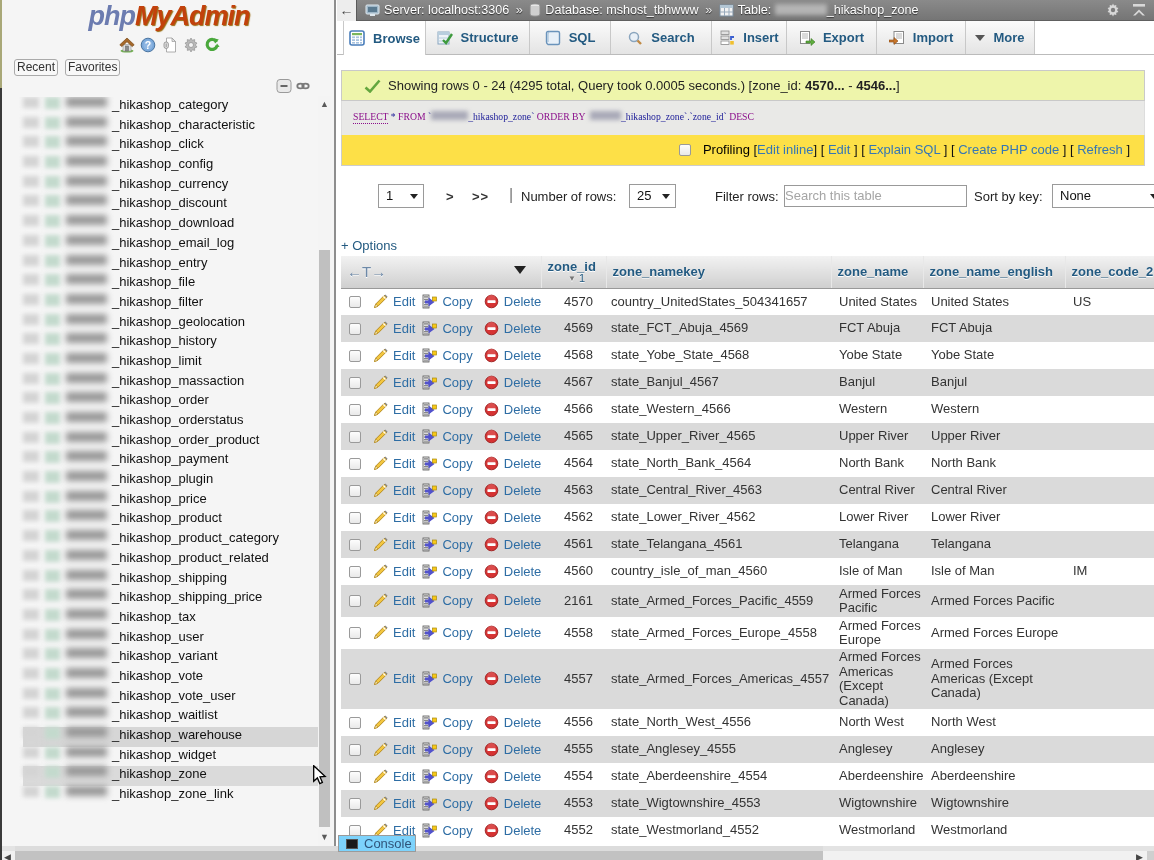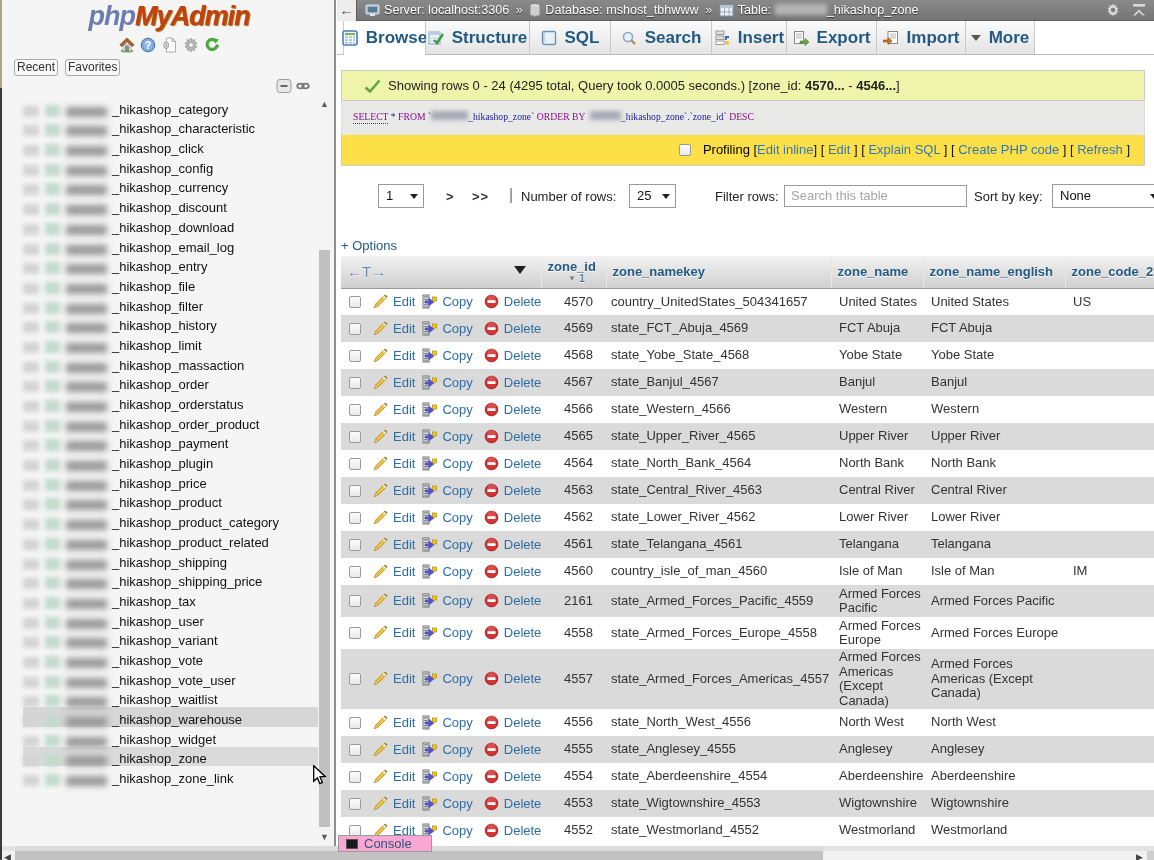--- a/index.html
+++ b/index.html
@@ -9,21 +9,21 @@
 #side{position:absolute;left:0;top:0;width:336px;height:853px;background:#f5f5f5;border-right:2px solid #8e8e8e}
 #logo{position:absolute;top:1px;left:0;width:338px;text-align:center;font-style:italic;font-weight:bold;font-size:27px;letter-spacing:-1px}
 #logo .p1{color:#6c7cb0}
 #logo .p2{color:#c2410c;text-shadow:1px 1px 1px #9a6a10}
 #navicons{position:absolute;top:37px;left:0;width:338px;text-align:center}
 #navicons span{display:inline-block;width:15px;height:15px;margin:0 1px;vertical-align:top}
 #quicktabs{position:absolute;top:57px;left:14px}
 #quicktabs span{display:inline-block;border:1px solid #aaa;border-radius:3px;background:#f8f8f8;color:#333;font-size:12px;padding:0 2px 1px;margin-right:7px}
 #collapseicons{position:absolute;top:79px;left:276px}
 #treewrap{position:absolute;top:97px;left:0;width:318px;height:749px;overflow:hidden}
-.nrow{height:19.7px;display:flex;align-items:flex-end;margin-left:23px;padding-right:2px}
+.nrow{height:19.7px;display:flex;align-items:flex-start;margin-left:23px;padding-right:2px}
 .nrow.hov{background:#d6d6d6}
 .nrow.sel{background:#dadada}
 .b1{width:16px;height:11px;background:#d4d4d4;filter:blur(2px);flex:none}
 .b2{width:15px;height:12px;background:#c3dacd;filter:blur(2px);flex:none;margin-left:6px}
 .b3{width:41px;height:10px;background:#979797;filter:blur(3px);flex:none;margin-left:6px;margin-right:5px}
 .nm{font-size:13px;color:#111;white-space:nowrap}
 
 #vsb{position:absolute;left:318px;top:96px;width:13px;height:750px;background:#f4f4f4}
 #vsb .up,#vsb .dn{position:absolute;left:0;width:13px;height:13px;color:#5a5a5a;font-size:9px;line-height:13px;text-align:center}
 #vsb .up{top:2px}
@@ -34,21 +34,21 @@
 
 #crumb{position:absolute;left:0;top:0;width:817px;height:21px;border-bottom:1px solid #606060;background:linear-gradient(#8a8a8a,#757575);color:#fff;font-size:12.6px;line-height:21px;white-space:nowrap}
 #backbtn{position:absolute;left:0;top:0;width:20px;height:21px;background:#ededed;border-right:1px solid #5a5a5a;color:#444;text-align:center;line-height:20px;font-size:14px}
 #crumb .txt{position:absolute;left:28px;top:0;text-shadow:0 1px 1px rgba(0,0,0,0.65)}
 #crumb .sep{color:#e8e8e8;padding:0 3px}
 #crumb .ic{display:inline-block;vertical-align:-3px;margin-right:4px}
 #crumb .blur{display:inline-block;width:52px;height:11px;background:#b4b4b4;filter:blur(2px);vertical-align:-1px}
 #crumbicons{position:absolute;right:9px;top:2px}
 
 #tabs{position:absolute;left:0;top:21px;width:817px;height:34px;border-bottom:1px solid #bbb;background:#fff}
-.tab{float:left;height:33px;display:flex;align-items:center;justify-content:center;border-right:1px solid #c8c8c8;background:linear-gradient(#fbfbfb,#e4e4e4);color:#235a81;font-size:17px;font-weight:bold;white-space:nowrap}
+.tab{float:left;height:33px;display:flex;align-items:center;justify-content:center;border-right:1px solid #c8c8c8;background:linear-gradient(#fbfbfb,#e4e4e4);color:#235a81;font-size:13px;font-weight:bold;white-space:nowrap}
 .tab .tic{display:inline-block;width:16px;height:16px;margin-right:8px;flex:none}
 .tab.active{background:#fff;height:34px;border-right:1px solid #c8c8c8}
 .tab.first{border-left:1px solid #c8c8c8;margin-left:6px}
 
 #result{position:absolute;left:4px;top:70px;width:804px}
 #okbox{height:31px;background:#eef5ab;border:1px solid #c9c9c9;font-size:13px;color:#222;line-height:29px;padding-left:22px;white-space:nowrap}
 #okbox svg{vertical-align:-3px;margin-right:7px}
 #sqlbox{height:34px;background:#e9e9e7;border-left:1px solid #ddd;border-right:1px solid #ddd;font-family:Liberation Serif, serif;font-size:9.7px;line-height:32px;padding-left:11px;white-space:nowrap;letter-spacing:0}
 #sqlbox .kw{color:#8b0e8b}
 #sqlbox .id{color:#20209a}
@@ -56,21 +56,21 @@
 #sqlbox .blur{display:inline-block;width:37px;height:9px;background:#a9aab8;filter:blur(2px)}
 #profrow{height:31px;background:#fde047;border:1px solid #ccc;border-top:none;font-size:13px;color:#111;line-height:29px;text-align:right;padding-right:14px;white-space:nowrap}
 #profrow .cb{vertical-align:-2px;margin-right:12px}
 #profrow a{color:#3576b5}
 
 #pagebar{position:absolute;left:0;top:180px;width:817px;height:32px;font-size:13px;color:#222;white-space:nowrap}
 #pagebar .lbl{position:absolute;top:9px}
 .selw{display:inline-block;position:absolute;border:1px solid #9a9a9a;background:#fff;height:24px;line-height:22px;padding:0 18px 0 7px;font-size:13px;color:#111}
 .selw:after{content:"";position:absolute;right:5px;top:9px;border:4px solid transparent;border-top:5px solid #222}
 .gt{font-weight:bold;color:#333;letter-spacing:1px}
-#filterinput{width:183px;height:22px;border:1px solid #999;background:#fff;color:#a5a5a5;line-height:20px;padding-left:6px;font-size:13px}
+#filterinput{width:183px;height:22px;border:1px solid #999;background:#fff;color:#a5a5a5;line-height:20px;padding-left:0;font-size:13px}
 #optlink{position:absolute;left:4px;top:238px;font-size:13px;color:#235a81}
 
 #dtable{position:absolute;left:4px;top:256px;border-collapse:collapse;table-layout:fixed;width:1125px;font-size:13px;color:#333}
 #dtable col.c0{width:200px}#dtable col.c1{width:65px}#dtable col.c2{width:225px}
 #dtable col.c3{width:92px}#dtable col.c4{width:142px}#dtable col.c5{width:401px}
 #dtable thead tr{height:32px}
 #dtable th{background:linear-gradient(#f2f2f2,#cfcfcf);border-bottom:1px solid #999;border-right:1px solid #e8e8e8;color:#235a81;font-size:13px;text-align:left;font-weight:bold;text-shadow:0 1px 0 #fff;padding-left:6px;vertical-align:middle}
 #dtable th.hact{color:#6d89a8;font-weight:normal;font-size:15px;letter-spacing:1px;position:relative}
 #dtable th.hact .drop{position:absolute;right:15px;top:10px;border:6px solid transparent;border-top:8px solid #222}
 #dtable th .sort{display:block;font-weight:normal;font-size:11px;color:#235a81;text-align:center;margin-top:-2px}
@@ -80,21 +80,21 @@
 .namecell,.engcell,.codecell{padding-left:8px !important}
 .acell{white-space:nowrap;padding-left:8px !important}
 .cb{display:inline-block;width:12px;height:12px;border:1px solid #9a9a9a;border-radius:2px;background:linear-gradient(#fdfdfd,#e9e9e9);vertical-align:-2px}
 .lnk{color:#2e6da4;margin:0 3px 0 5px}
 .pencil,.copyic,.delic{display:inline-block;width:15px;height:15px;vertical-align:-3px}
 .pencil{margin-left:12px}
 .copyic{margin-left:4px}
 .delic{margin-left:8px}
 .idcell{text-align:right;padding-right:13px !important}
 
-#consoletab{position:absolute;left:1px;top:835px;width:94px;height:17px;background:#f9a8d4;border:1px solid #9a9a9a;font-size:13px;color:#30547a;line-height:15px;padding-left:7px;z-index:12}
+#consoletab{position:absolute;left:1px;top:835px;width:78px;height:17px;background:#7dd3fc;border:1px solid #9a9a9a;font-size:13px;color:#30547a;line-height:15px;padding-left:7px;z-index:12}
 #consoletab .sq{display:inline-block;width:12px;height:10px;background:#1a1a1a;border:1px solid #555;margin-right:6px;vertical-align:-1px}
 #hsb{position:absolute;left:0;top:846px;width:1154px;height:14px;background:linear-gradient(#e3e3e3 0 5px,#f1f1f1 5px);z-index:9}
 #hsb .thumb{position:absolute;left:15px;top:0;width:808px;height:14px;background:linear-gradient(#dcdcdc 0 5px,#c2c2c2 5px)}
 #hsb .la,#hsb .ra{position:absolute;top:6px;width:15px;height:14px;color:#444;font-size:9px;line-height:10px;text-align:center}
 #hsb .la{left:0}
 #hsb .ra{right:7px}
 #hsb .corner{position:absolute;right:0;top:5px;width:7px;height:9px;background:#cfcfcf}
 #cursor{position:absolute;left:313px;top:765px;z-index:20}
 </style></head>
 <body>
@@ -198,20 +198,26 @@
         <span class="b1"></span>
         <span class="b2"></span>
         <span class="b3"></span>
         <span class="nm">_hikashop_file</span>
       </div>
 <div class="nrow">
         <span class="b1"></span>
         <span class="b2"></span>
         <span class="b3"></span>
         <span class="nm">_hikashop_filter</span>
+      </div>
+<div class="nrow">
+        <span class="b1"></span>
+        <span class="b2"></span>
+        <span class="b3"></span>
+        <span class="nm">_hikashop_geolocation</span>
       </div>
 <div class="nrow">
         <span class="b1"></span>
         <span class="b2"></span>
         <span class="b3"></span>
         <span class="nm">_hikashop_history</span>
       </div>
 <div class="nrow">
         <span class="b1"></span>
         <span class="b2"></span>

